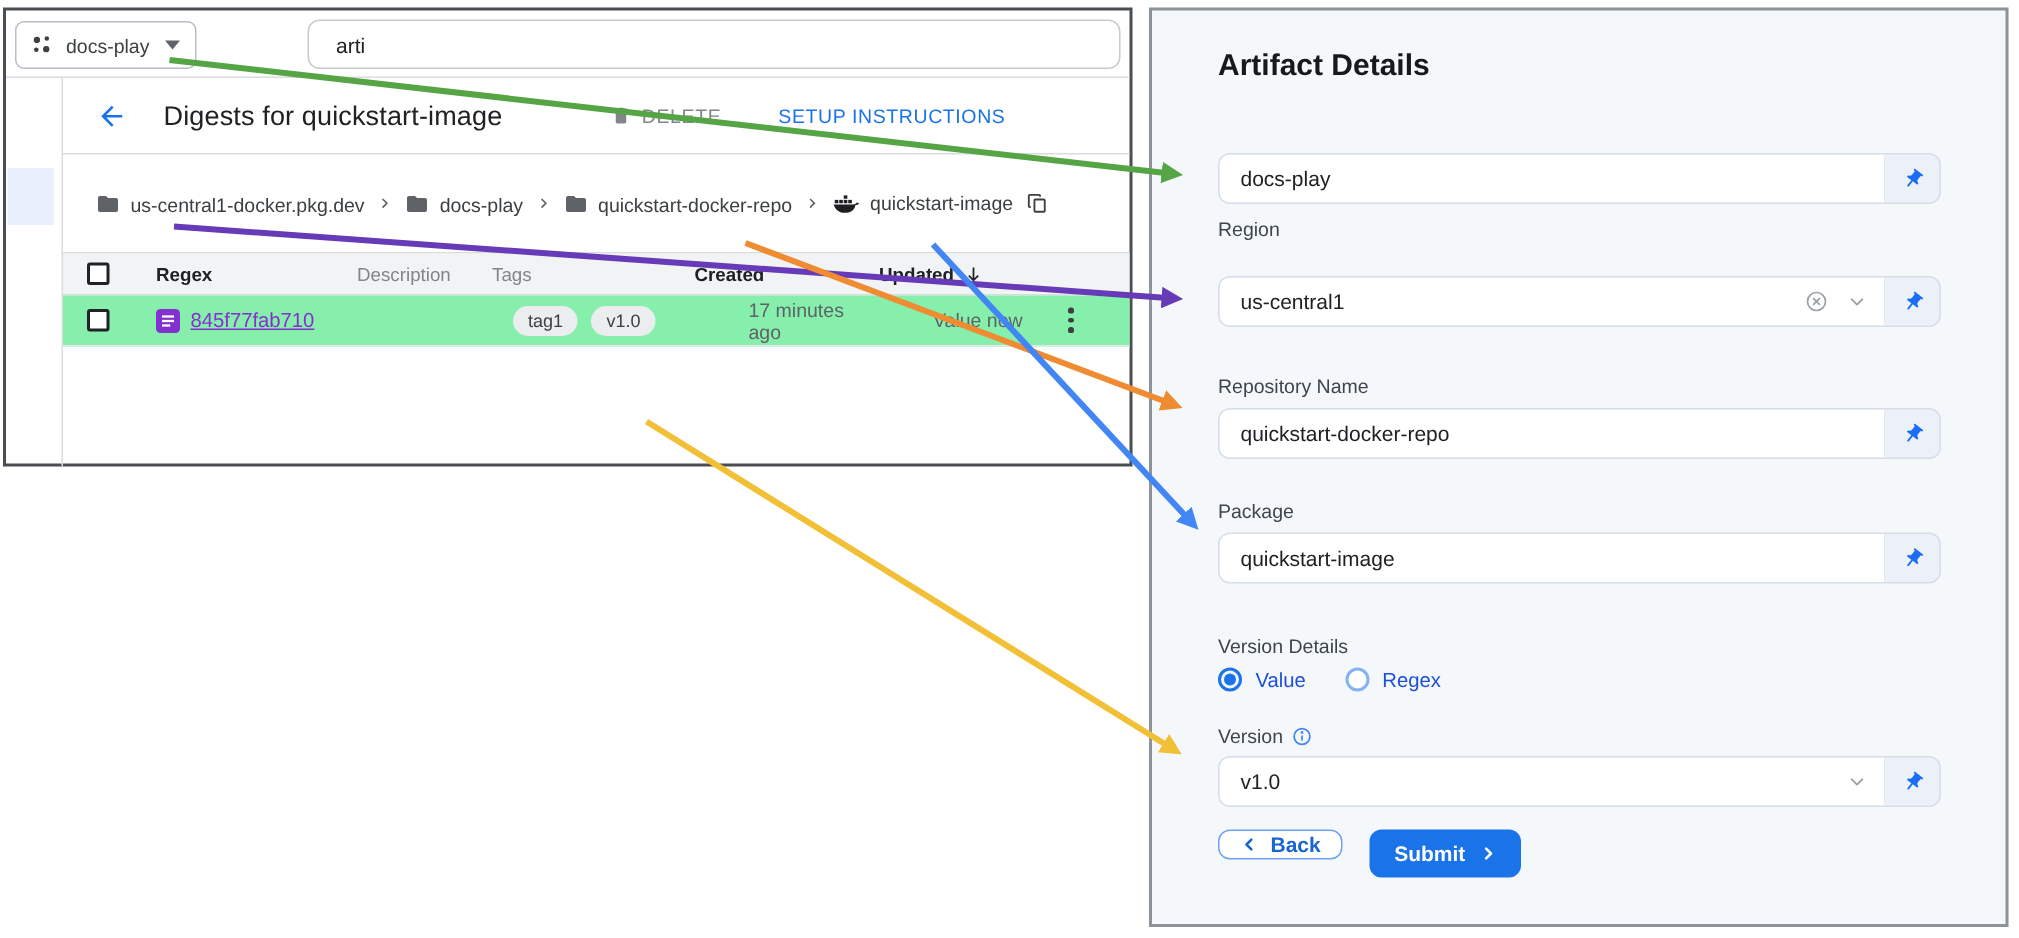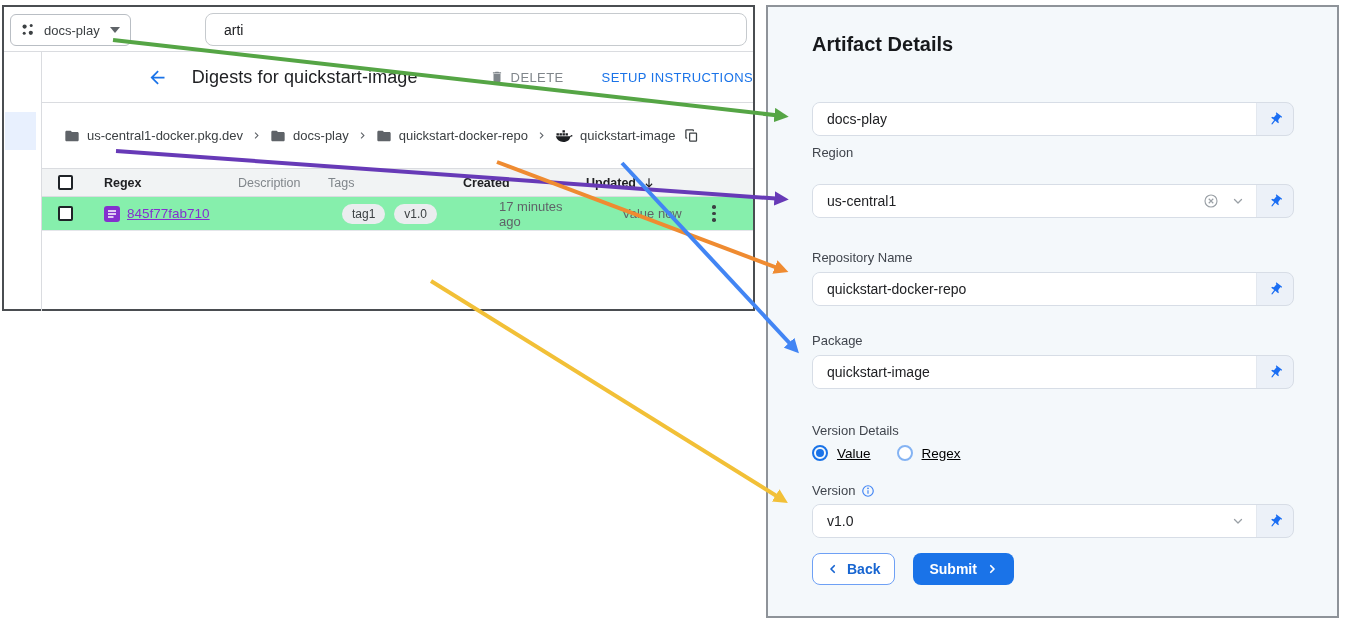--- a/index.html
+++ b/index.html
@@ -19,32 +19,32 @@
   .search { position:absolute; left:201px; top:6px; width:542px; height:33px;
     border:1px solid #c6cace; border-radius:8px; display:flex; align-items:center;
     padding-left:18px; font-size:14px; color:#202124; background:#fff; }
 
   .cbody { display:flex; height:259px; }
   .gutter { width:38px; border-right:1px solid #dadce0; position:relative; }
   .hl { position:absolute; left:1px; top:60px; width:31px; height:38px; background:#e8f0fe; }
   .main { flex:1; }
 
   .hrow { height:51px; display:flex; align-items:center; padding-left:22px;
-    border-bottom:1px solid #dadce0;justify-content:flex-end; }
+    border-bottom:1px solid #dadce0; }
   .backbtn { background:none; border:none; cursor:pointer; display:flex; align-items:center; }
   .ptitle { font-size:18px; color:#202124; margin-left:24px; letter-spacing:.1px; }
   .actdel { display:flex; align-items:center; gap:7px; margin-left:72px; background:none; border:none;
     font-size:13px; font-weight:500; color:#80868b; letter-spacing:.4px; cursor:pointer;
     font-family:inherit; }
   .actsetup { margin-left:38px; background:none; border:none; font-size:13px; font-weight:500;
     color:#1a73e8; letter-spacing:.4px; cursor:pointer; font-family:inherit; }
 
   .bcrow { height:66px; display:flex; align-items:center; padding-left:22px;
     border-bottom:1px solid #dadce0; font-size:13px; color:#3c4043; }
-  .bcitem { display:flex; align-items:center; gap:7px; cursor:pointer; }
+  .bcitem { display:flex; align-items:flex-end; gap:7px; cursor:pointer; }
   .bcsep { display:flex; align-items:center; margin:0 7px; }
   .copybtn { background:none; border:none; margin-left:9px; cursor:pointer; display:flex; }
 
   .frow { height:46px; display:flex; align-items:center; padding-left:22px;
     border-bottom:1px solid #dadce0; }
   .flabel { font-size:14px; font-weight:600; color:#202124; margin-left:13px; }
   .fph { font-size:14px; color:#80868b; margin-left:15px; }
 
   .grid { display:grid; grid-template-columns:62px 134px 90px 135px 123px 112px 1fr; align-items:center; }
   .thead { height:28px; background:#f1f3f4; border-bottom:1px solid #dadce0; font-size:12.5px; }
@@ -73,28 +73,28 @@
   .ctl { height:34px; display:flex; border:1px solid #d7dde6; border-radius:8px;
     background:#ecf1f8; overflow:hidden; }
   .val { flex:1; background:#fff; display:flex; align-items:center; padding:0 11px 0 14px;
     font-size:14px; color:#202124; border-right:1px solid #e3e8ef; }
   .val .grow { flex:1; }
   .vicon { display:flex; align-items:center; margin-left:12px; cursor:pointer; background:none; border:none; }
   .pinbox { width:36px; display:flex; align-items:center; justify-content:center; cursor:pointer;
     background:none; border:none; }
   .pinbox svg { transform:rotate(38deg); }
   .radios { display:flex; gap:26px; align-items:center; }
-  .radio { display:flex; align-items:center; gap:9px; cursor:pointer; font-size:13.5px; color:#000000;text-decoration:underline; }
+  .radio { display:flex; align-items:center; gap:9px; cursor:pointer; font-size:13.5px; color:#1d4ed8; }
   .rb { width:16px; height:16px; border-radius:50%; position:relative; }
   .rb.sel { border:2px solid #1a73e8; }
   .rb.sel::after { content:""; position:absolute; left:2px; top:2px; width:8px; height:8px;
     border-radius:50%; background:#1a73e8; }
   .rb.un { border:2px solid #84b3f3; background:#fff; }
   .btnrow { display:flex; gap:18px; }
-  .backbtn2 { height:32px; padding:0 14px; background:#fff; border:1.5px solid #6ea0f5;
+  .backbtn2 { height:20px; padding:0 14px; background:#fff; border:1.5px solid #6ea0f5;
     border-radius:8px; color:#1765d1; font-weight:700; font-size:14px; display:flex;
     align-items:center; gap:8px; cursor:pointer; font-family:inherit; }
   .submitbtn { height:32px; padding:0 16px; background:#1a73e8; border:none; border-radius:8px;
     color:#fff; font-weight:700; font-size:14px; display:flex; align-items:center; gap:9px;
     cursor:pointer; font-family:inherit; }
 
   #g-project { top:95px; }
   #g-region-label { top:138px; } #g-region { top:177px; }
   #g-repo-label { top:243px; } #g-repo { top:265px; }
   #g-package-label { top:326px; } #g-package { top:348px; }

